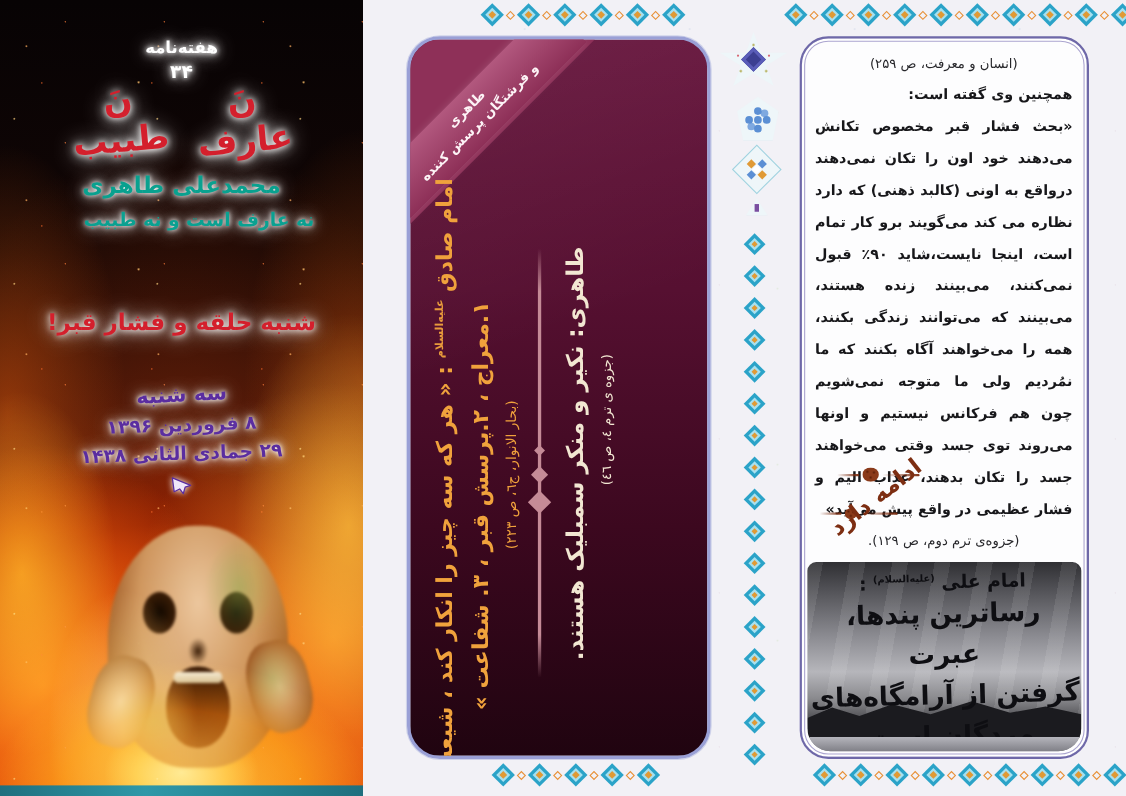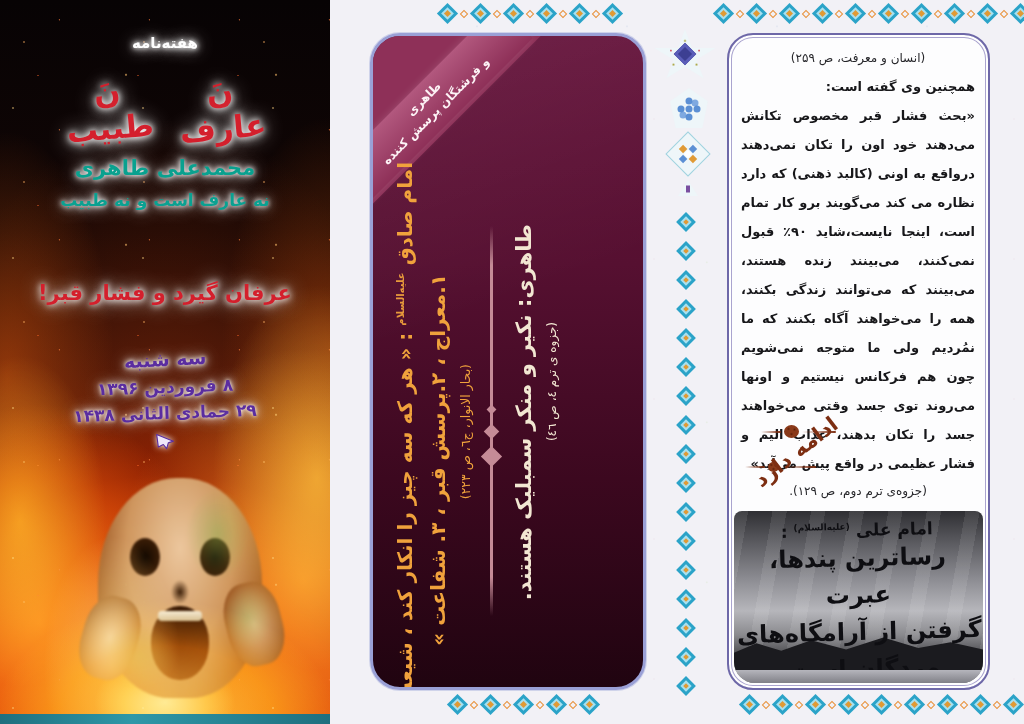--- a/index.html
+++ b/index.html
@@ -59,21 +59,21 @@
       radial-gradient(210px 150px at 50% 100%, rgba(255,179,71,.85), rgba(255,122,16,.6) 52%, transparent 82%),
       radial-gradient(90px 170px at 34% 92%, rgba(255,200,108,.7), transparent 76%);}
   .cov{position:absolute;left:0;width:100%;text-align:center;direction:rtl;}
   .glow{text-shadow:0 0 5px #fff,0 0 10px #fff,0 0 18px rgba(255,255,255,.85);}
   .weekly{top:34px;font-size:15px;font-weight:700;color:#fefefe;}
   .issue{top:56px;font-size:17px;font-weight:700;color:#ffffff;}
   .titlerow{top:74px;display:flex;justify-content:space-between;padding:0 52px;}
   .tw{font-size:31px;font-weight:700;color:#d41f2c;transform:rotate(-5deg);
     text-shadow:0 0 6px #fff,0 0 12px #fff,0 0 22px rgba(255,255,255,.9);}
   .name{top:156px;font-size:21px;font-weight:700;color:#09a18f;text-align:center;}
-  .subtitle{top:190px;font-size:17px;font-weight:700;color:#0aa191;}
+  .subtitle{top:190px;font-size:17px;font-weight:700;color:#0aa191;margin-left:16px;}
   .topic{top:281px;font-size:21px;font-weight:700;color:#d41f2c;
     text-shadow:0 0 6px #fff,0 0 12px #fff,0 0 22px rgba(255,255,255,.9);}
   .weekday{top:348px;font-size:19px;font-weight:700;color:#5a2da0;transform:rotate(-3deg);}
   .solar{top:377px;font-size:17px;font-weight:700;color:#5a2da0;transform:rotate(-2deg);}
   .lunar{top:403px;font-size:17px;font-weight:700;color:#5a2da0;transform:rotate(-2deg);}
   .datetxt{text-shadow:0 0 4px #fff,0 0 9px #fff,0 0 16px rgba(255,255,255,.8);}
   .tg{top:432px;display:flex;align-items:center;justify-content:center;gap:7px;direction:ltr;
     font-size:19px;font-weight:700;color:#141414;text-shadow:0 0 4px #fff,0 0 9px #fff,0 0 15px rgba(255,255,255,.9);}
   .tg svg{width:20px;height:20px;transform:scaleX(-1);filter:drop-shadow(0 0 3px #fff);}
   .tealbar{position:absolute;left:0;right:0;bottom:0;height:10px;
@@ -193,27 +193,28 @@
       <div class="eye r"></div>
       <div class="nose"></div>
       <div class="mouth"></div>
       <div class="teeth"></div>
       <div class="hand l"></div>
       <div class="hand r"></div>
     </div>
     <div class="flameover"></div>
 
     <div class="cov weekly glow">هفته‌نامه</div>
+    <div class="cov issue glow">۳۴</div>
     <div class="cov titlerow" dir="rtl">
       <span class="tw">نَ عارف</span>
       <span class="tw">نَ طبیب</span>
     </div>
     <div class="cov name glow">محمدعلی طاهری</div>
     <div class="cov subtitle glow">نه عارف است و نه طبیب</div>
-    <div class="cov topic">عرفان گیرد و فشار قبر!</div>
+    <div class="cov topic">شنبه حلقه و فشار قبر!</div>
     <div class="cov weekday datetxt">سه شنبه</div>
     <div class="cov solar datetxt">۸ فروردین ۱۳۹۶</div>
     <div class="cov lunar datetxt">۲۹ جمادی الثانی ۱۴۳۸</div>
     <div class="cov tg">
       <svg viewBox="0 0 24 24">
           <path d="M22 3 2 11l6 2 2 7 4-5 6 3z" fill="#efe7fa" stroke="#5a2da0" stroke-width="1.4" stroke-linejoin="round"></path>
         </svg>
     </div>
     <div class="tealbar"></div>
   </section>

